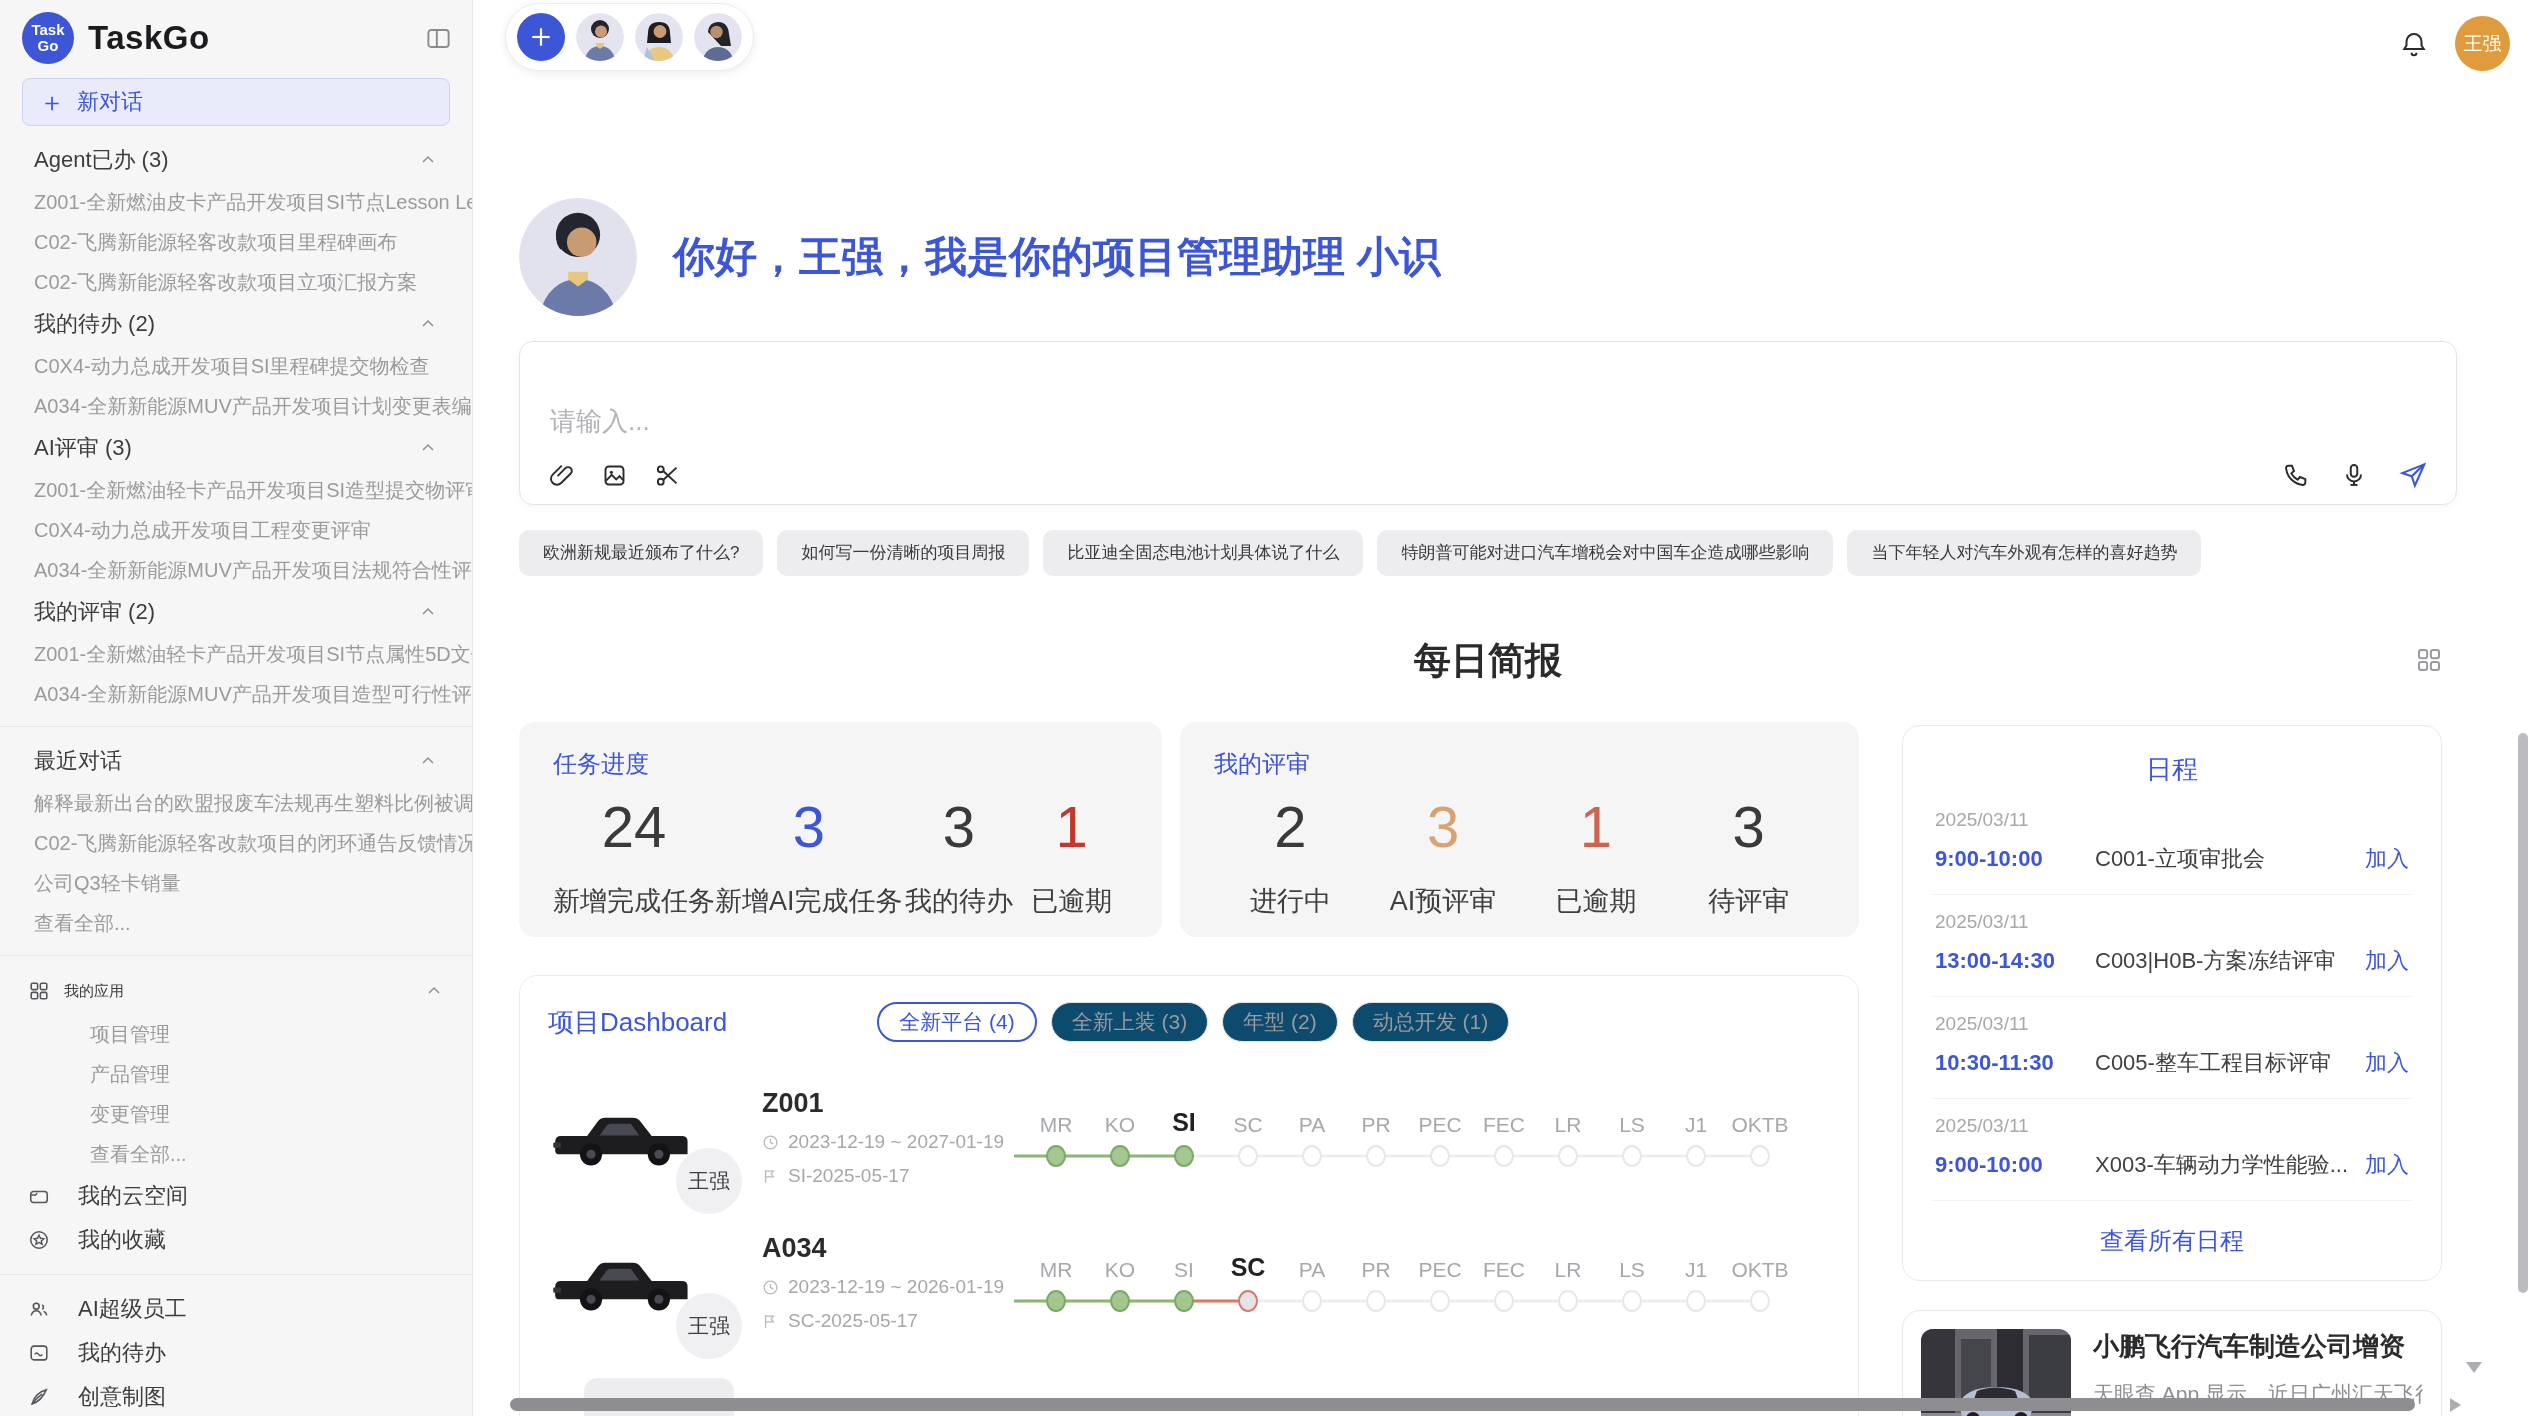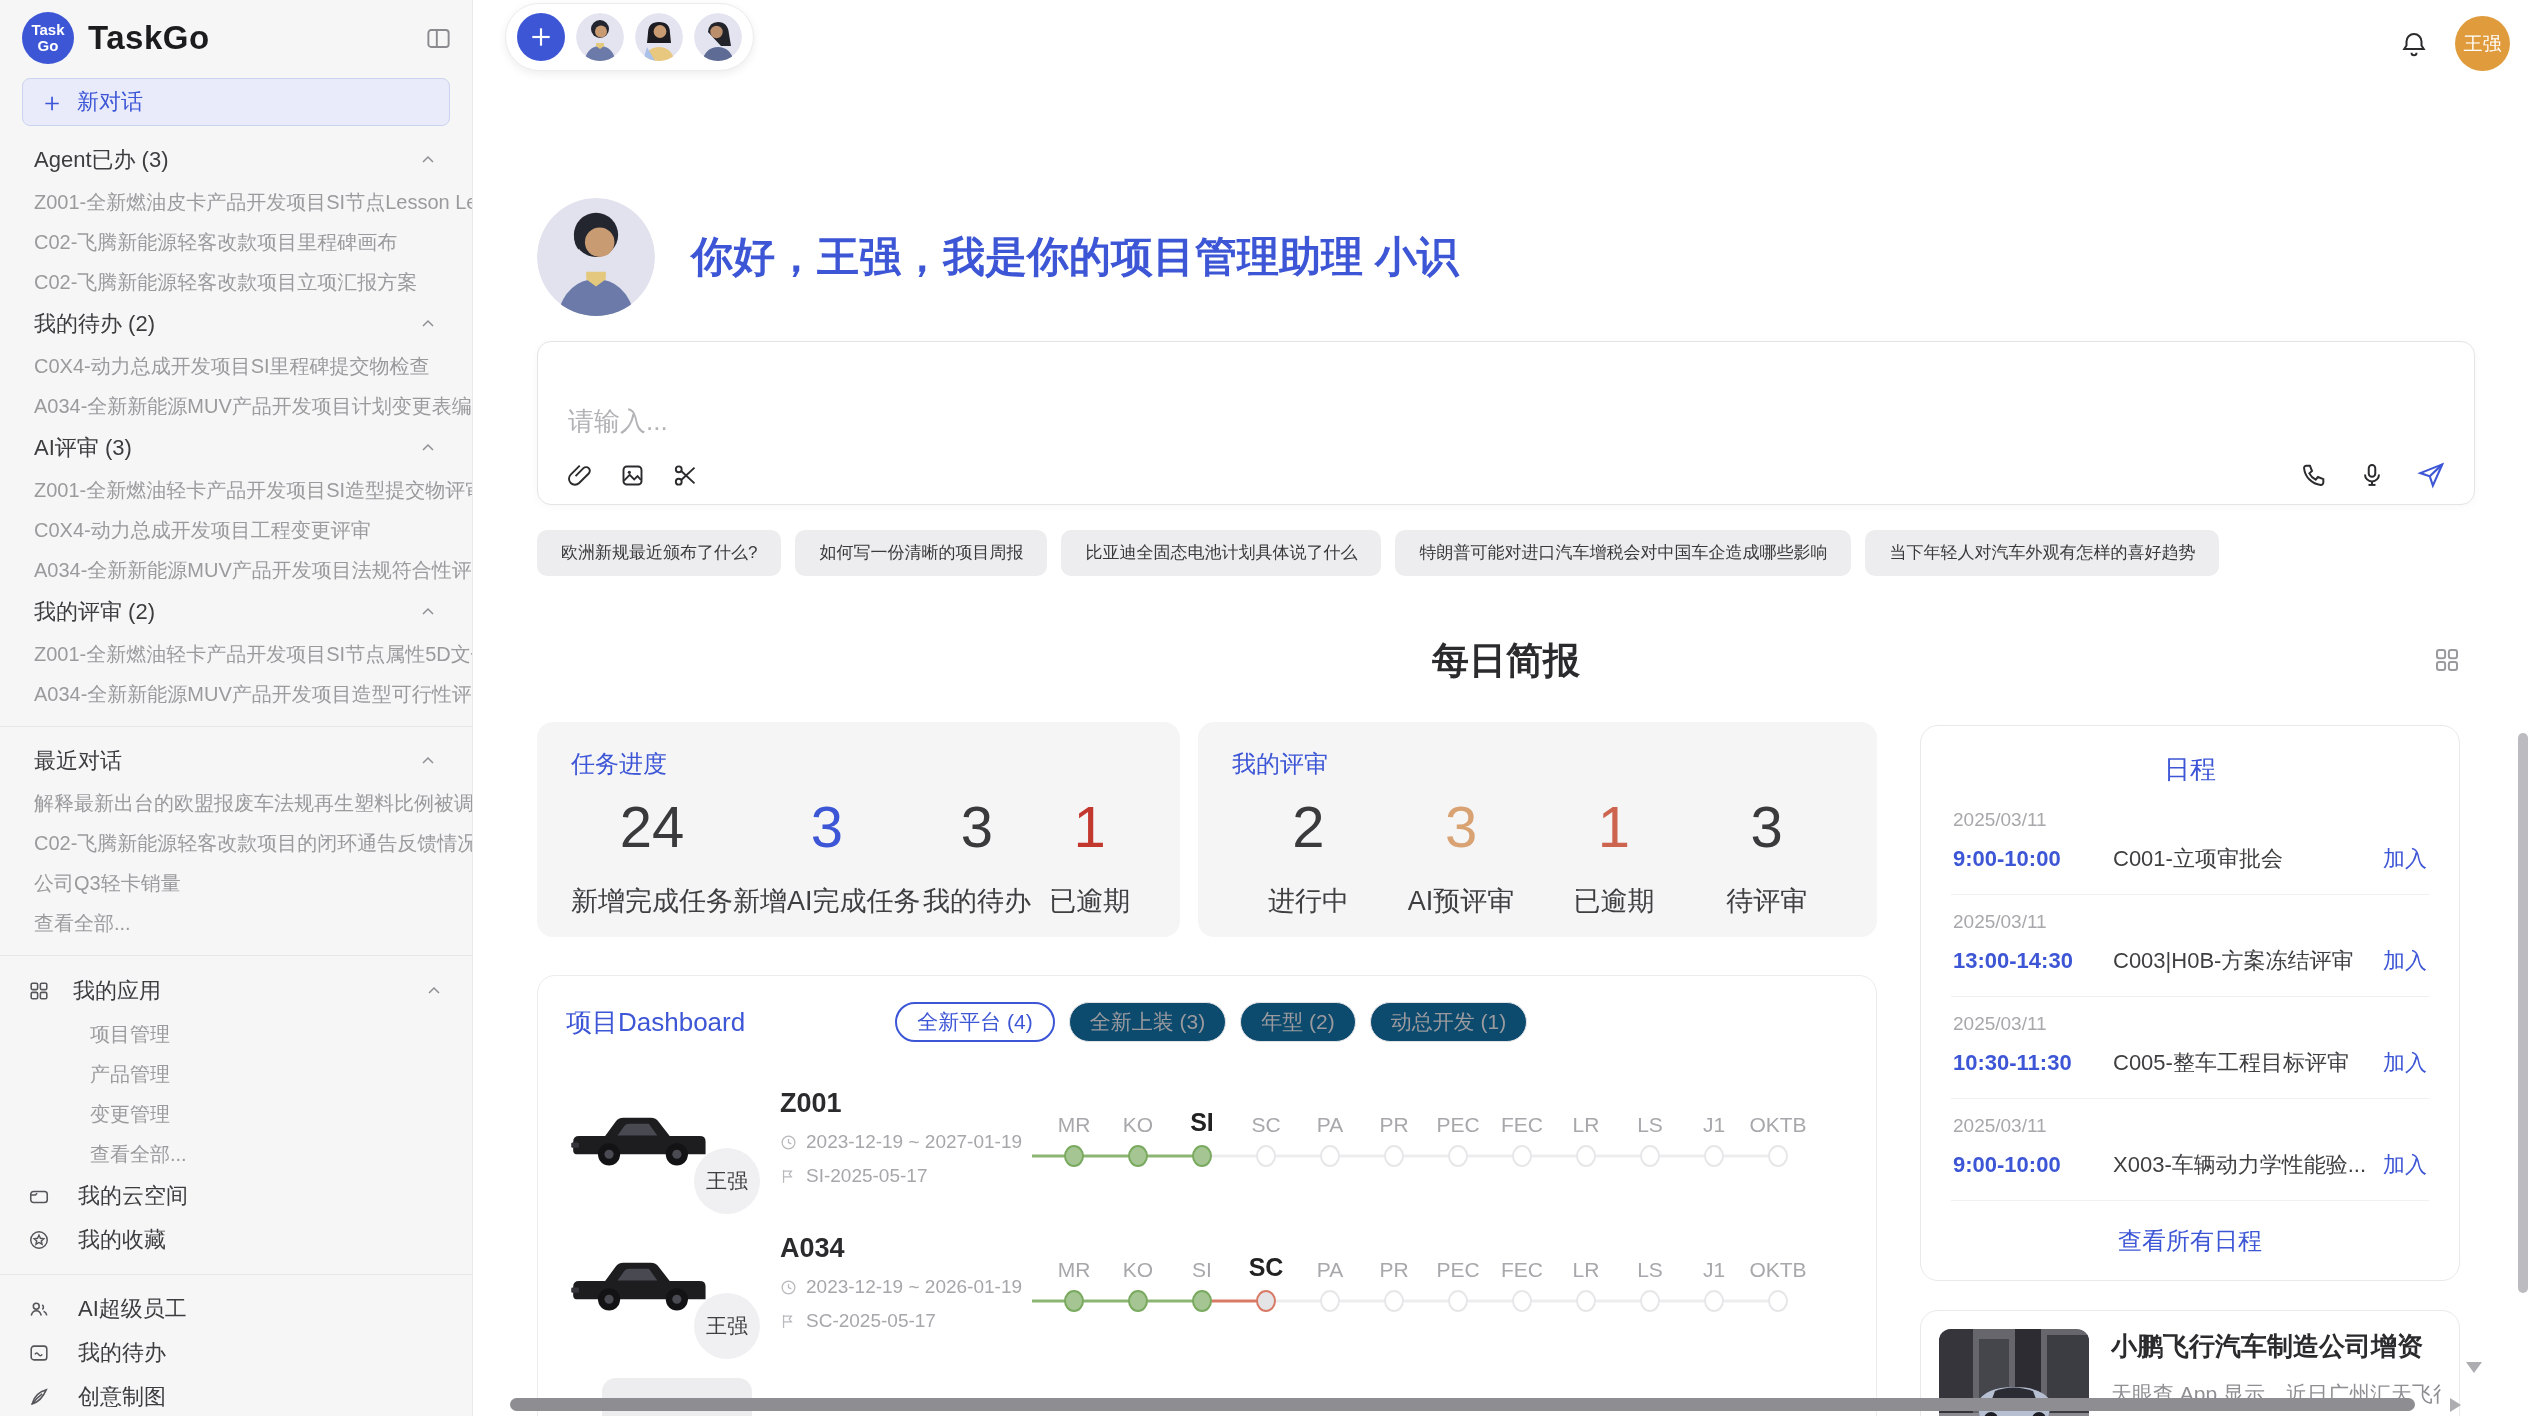--- a/index.html
+++ b/index.html
@@ -15,34 +15,34 @@
   .collapse-ic { margin-left:auto; color:#8b8b8f; }
   .new-chat { margin:6px 22px 12px; height:48px; background:#e9ebfa; border:1px solid #ccd3f1; border-radius:8px; display:flex; align-items:center; gap:12px; padding:0 16px; color:var(--accent); font-size:22px; cursor:pointer; }
   .new-chat .plus { font-size:26px; line-height:1; }
   .sec-head { display:flex; align-items:center; justify-content:space-between; padding:0 34px 0 34px; height:44px; font-size:22px; color:#3d3d40; }
   .sec-head svg { color:#909094; }
   .side-item { height:40px; line-height:40px; padding:0 34px; font-size:20px; color:#9b9b9e; white-space:nowrap; overflow:hidden; cursor:pointer; }
   .side-div { height:1px; background:#e7e7e9; margin:12px 0; }
   .row-ic { display:flex; align-items:center; gap:28px; padding:0 28px; height:44px; font-size:22px; color:#3d3d40; cursor:pointer; }
   .row-ic svg { color:#55555a; flex:none; }
   .sub-item { height:40px; line-height:40px; padding-left:90px; font-size:20px; color:#9b9b9e; cursor:pointer; }
-  .apps-head { display:flex; align-items:center; gap:23px; padding:0 28px; height:46px; font-size:22px; color:#3d3d40; cursor:pointer; }
+  .apps-head { display:flex; align-items:center; gap:14px; padding:0 28px; height:46px; font-size:15px; color:#3d3d40; cursor:pointer; }
   .apps-head svg { color:#55555a; }
   .apps-head .chev { margin-left:auto; color:#909094; }
 
   
   .pill { position:absolute; left:505px; top:3px; height:68px; background:#fff; border:1px solid #ececef; border-radius:999px; box-shadow:0 3px 10px rgba(0,0,0,.07); display:flex; align-items:center; gap:11px; padding:0 11px; }
   .plus-btn { width:48px; height:48px; border-radius:50%; background:var(--accent); color:#fff; display:flex; align-items:center; justify-content:center; cursor:pointer; }
   .av { width:48px; height:48px; border-radius:50%; overflow:hidden; flex:none; cursor:pointer; }
   .top-right { position:absolute; right:22px; top:16px; display:flex; align-items:center; gap:26px; }
   .bell { color:#2b2b2e; cursor:pointer; }
   .user-av { width:55px; height:55px; border-radius:50%; background:var(--avatar-orange); color:#fff; font-size:19px; display:flex; align-items:center; justify-content:center; cursor:pointer; }
 
   
-  .main { position:absolute; left:473px; top:0; right:0; height:100%; }
+  .main { position:absolute; left:455px; top:0; right:0; height:100%; }
   .greeting { position:absolute; left:64px; top:198px; display:flex; align-items:center; gap:36px; }
   .greet-av { width:118px; height:118px; border-radius:50%; overflow:hidden; flex:none; }
   .greet-text { font-size:42px; font-weight:700; color:var(--accent); }
 
   .input-card { position:absolute; left:64px; top:341px; width:1938px; height:164px; border:1px solid #e4e4e7; border-radius:14px; background:#fff; box-shadow:0 2px 10px rgba(0,0,0,.03); }
   .chat-input { position:absolute; inset:0; width:100%; height:100%; border:none; outline:none; resize:none; background:transparent; font-family:inherit; font-size:26px; color:#333; padding:62px 30px 56px; }
   .chat-input::placeholder { color:#b3b3b7; }
   .input-tools { position:absolute; left:28px; right:28px; bottom:14px; display:flex; align-items:center; }
   .tools-left { display:flex; gap:26px; color:#2b2b2e; }
   .tools-right { margin-left:auto; display:flex; gap:30px; align-items:center; color:#2b2b2e; }

